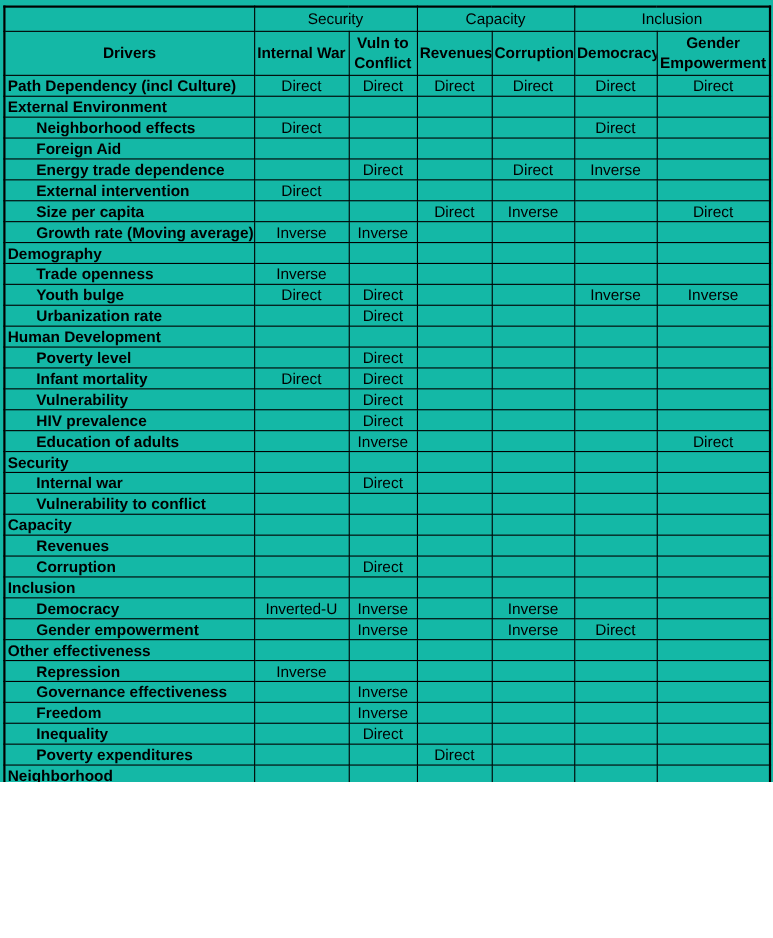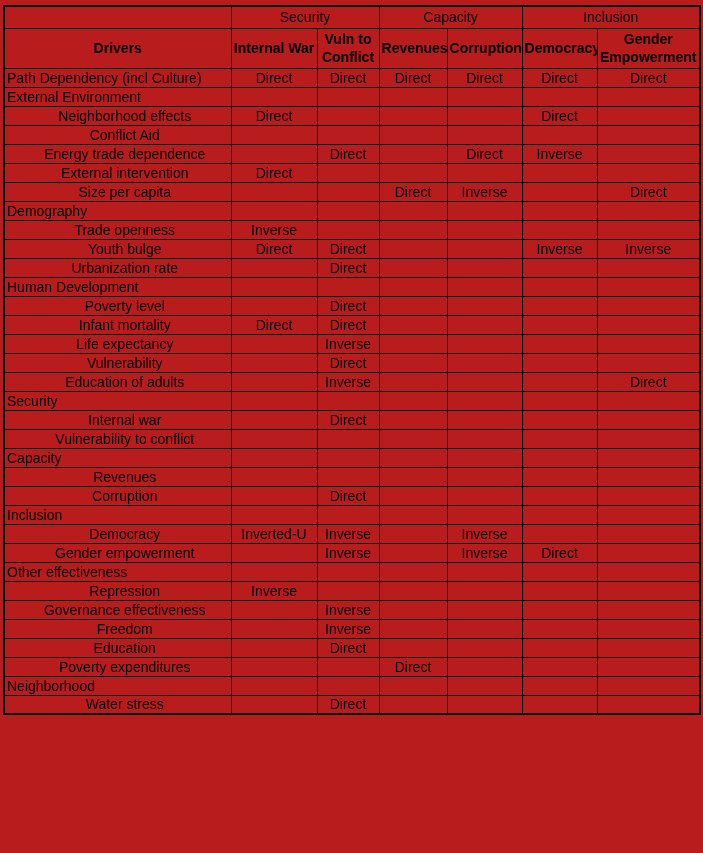--- a/index.html
+++ b/index.html
@@ -3,22 +3,22 @@
 <meta charset="utf-8">
 <style>
   html, body {
     margin: 0;
     padding: 0;
     background: #ffffff;
     font-family: "Liberation Sans", sans-serif;
   }
   .page {
     width: 703px;
-    height: 853px;
-    background: #b91c1c;
+    height: 711px;
+    background: #14b8a6;
     box-sizing: border-box;
     padding: 5px 0 0 3px;
   }
   table.drivers {
     border-collapse: collapse;
     table-layout: fixed;
     width: 696px;
     border: 2px solid #000000;
     color: #000000;
   }
@@ -44,24 +44,24 @@
     line-height: 1.3;
   }
   tbody td {
     height: 19px;
     vertical-align: middle;
   }
   td.driver {
     text-align: left;
     padding-left: 3px;
     white-space: nowrap;
+    font-weight: bold;
   }
   td.driver.indent {
-    padding-left: 16px;
-    text-align: center;
+    padding-left: 28px;
   }
   td.value {
     text-align: center;
   }
 </style>
 </head>
 <body>
 
 <div class="page">
   <table class="drivers">
@@ -113,21 +113,21 @@
         <tr>
           <td class="driver indent">Neighborhood effects</td>
           <td class="value">Direct</td>
           <td class="value"></td>
           <td class="value"></td>
           <td class="value"></td>
           <td class="value">Direct</td>
           <td class="value"></td>
         </tr>
         <tr>
-          <td class="driver indent">Conflict Aid</td>
+          <td class="driver indent">Foreign Aid</td>
           <td class="value"></td>
           <td class="value"></td>
           <td class="value"></td>
           <td class="value"></td>
           <td class="value"></td>
           <td class="value"></td>
         </tr>
         <tr>
           <td class="driver indent">Energy trade dependence</td>
           <td class="value"></td>
@@ -149,20 +149,29 @@
         <tr>
           <td class="driver indent">Size per capita</td>
           <td class="value"></td>
           <td class="value"></td>
           <td class="value">Direct</td>
           <td class="value">Inverse</td>
           <td class="value"></td>
           <td class="value">Direct</td>
         </tr>
         <tr>
+          <td class="driver indent">Growth rate (Moving average)</td>
+          <td class="value">Inverse</td>
+          <td class="value">Inverse</td>
+          <td class="value"></td>
+          <td class="value"></td>
+          <td class="value"></td>
+          <td class="value"></td>
+        </tr>
+        <tr>
           <td class="driver">Demography</td>
           <td class="value"></td>
           <td class="value"></td>
           <td class="value"></td>
           <td class="value"></td>
           <td class="value"></td>
           <td class="value"></td>
         </tr>
         <tr>
           <td class="driver indent">Trade openness</td>
@@ -212,30 +221,30 @@
         <tr>
           <td class="driver indent">Infant mortality</td>
           <td class="value">Direct</td>
           <td class="value">Direct</td>
           <td class="value"></td>
           <td class="value"></td>
           <td class="value"></td>
           <td class="value"></td>
         </tr>
         <tr>
-          <td class="driver indent">Life expectancy</td>
-          <td class="value"></td>
-          <td class="value">Inverse</td>
-          <td class="value"></td>
-          <td class="value"></td>
-          <td class="value"></td>
-          <td class="value"></td>
-        </tr>
-        <tr>
           <td class="driver indent">Vulnerability</td>
+          <td class="value"></td>
+          <td class="value">Direct</td>
+          <td class="value"></td>
+          <td class="value"></td>
+          <td class="value"></td>
+          <td class="value"></td>
+        </tr>
+        <tr>
+          <td class="driver indent">HIV prevalence</td>
           <td class="value"></td>
           <td class="value">Direct</td>
           <td class="value"></td>
           <td class="value"></td>
           <td class="value"></td>
           <td class="value"></td>
         </tr>
         <tr>
           <td class="driver indent">Education of adults</td>
           <td class="value"></td>
@@ -356,21 +365,21 @@
         <tr>
           <td class="driver indent">Freedom</td>
           <td class="value"></td>
           <td class="value">Inverse</td>
           <td class="value"></td>
           <td class="value"></td>
           <td class="value"></td>
           <td class="value"></td>
         </tr>
         <tr>
-          <td class="driver indent">Education</td>
+          <td class="driver indent">Inequality</td>
           <td class="value"></td>
           <td class="value">Direct</td>
           <td class="value"></td>
           <td class="value"></td>
           <td class="value"></td>
           <td class="value"></td>
         </tr>
         <tr>
           <td class="driver indent">Poverty expenditures</td>
           <td class="value"></td>

